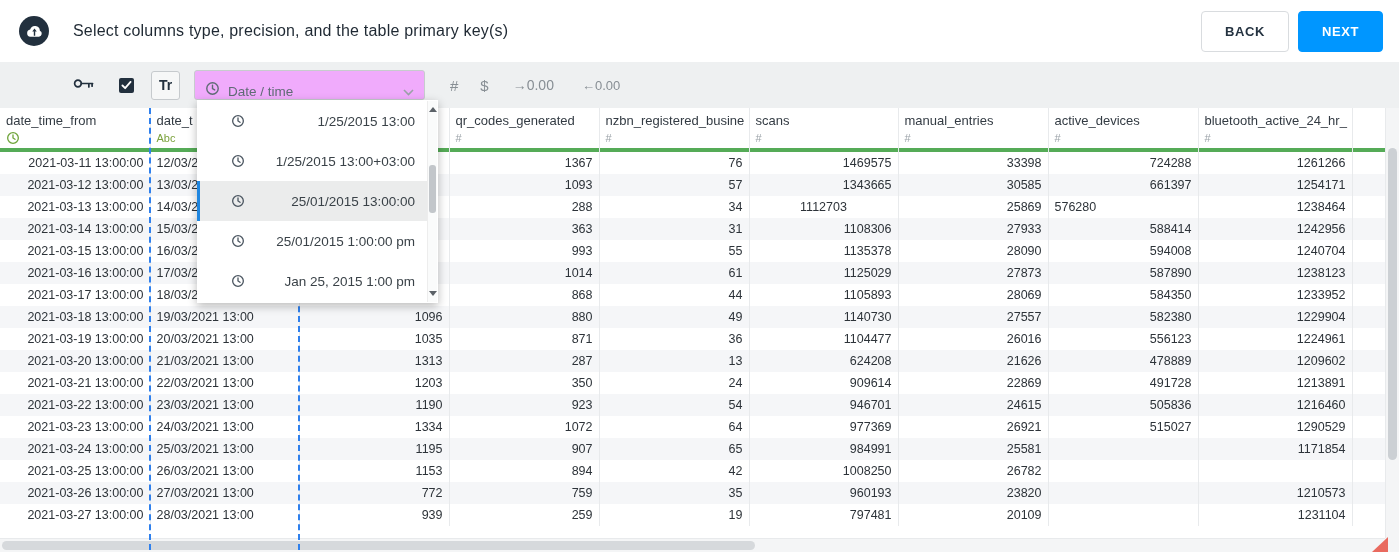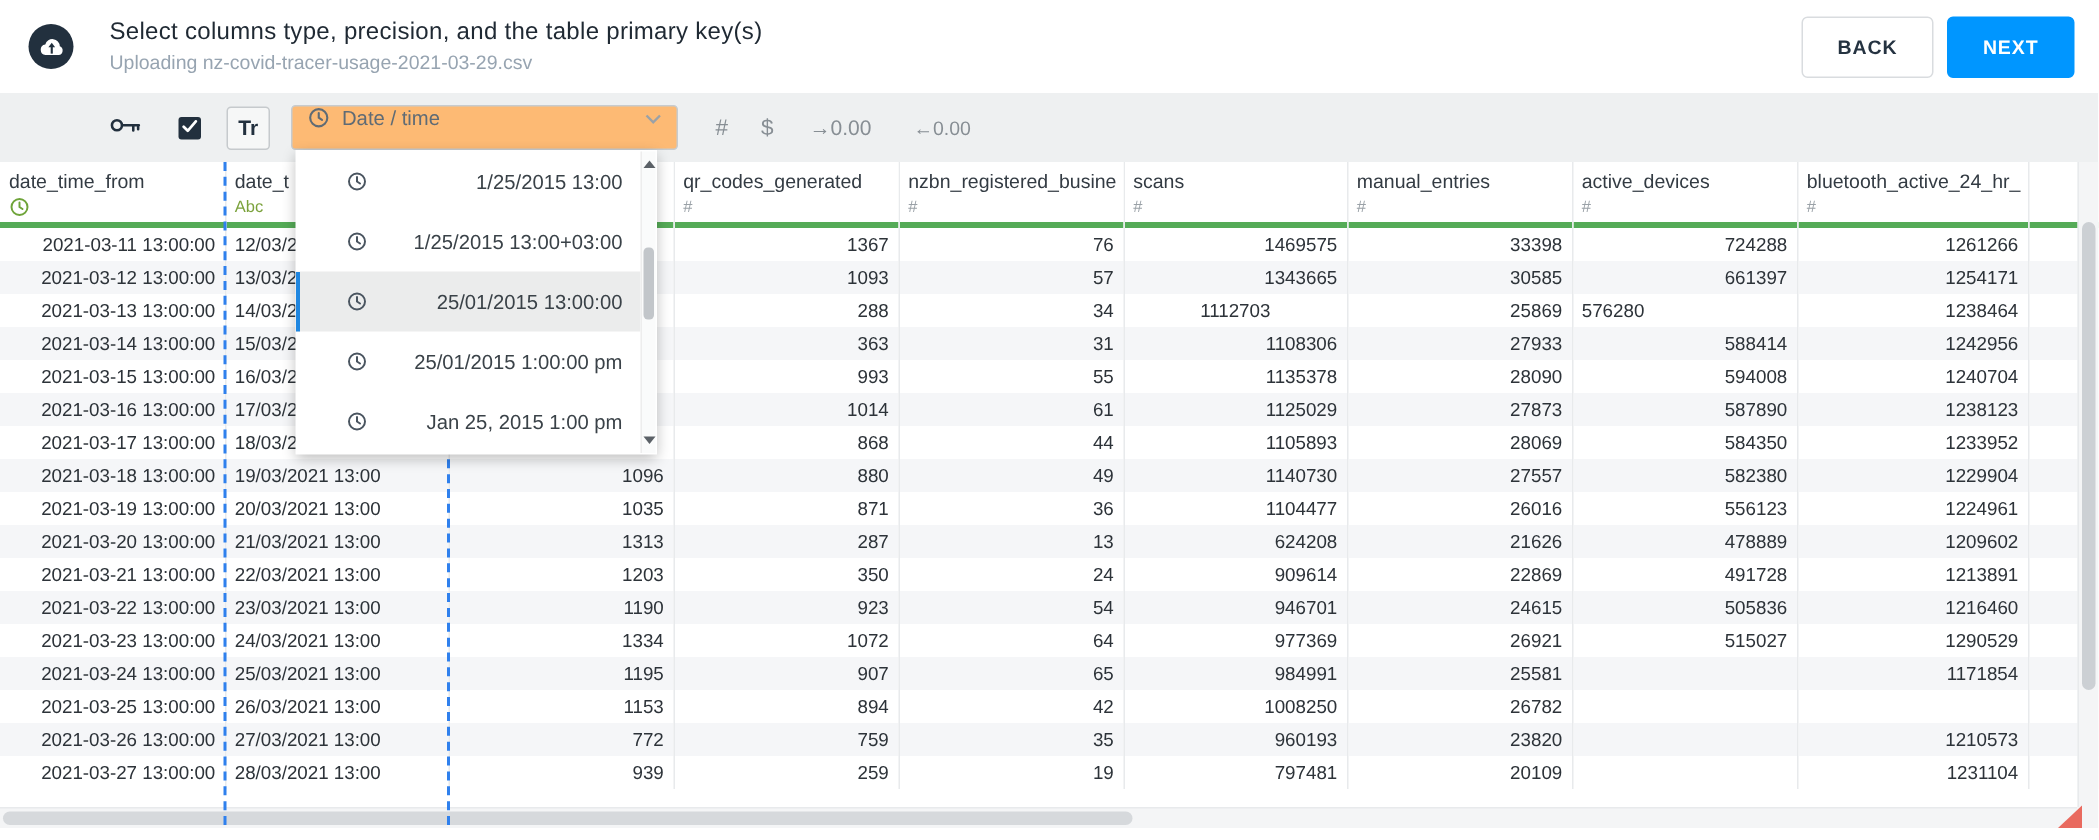--- a/index.html
+++ b/index.html
@@ -26,21 +26,21 @@
   .btn-back { background: #fff; border: 1px solid #d9dcdf; color: #253341; margin-right: 9px; }
   .btn-next { background: #0096ff; border: 1px solid #0096ff; color: #fff; }
 
   
   .toolbar { height: 46px; background: #eef0f1; display: flex; align-items: center; padding: 0 16px; }
   .pk-btn { margin-left: 57px; margin-right: 25px; background: none; border: none; cursor: pointer; display:flex; align-items:center; }
   .checkbox { width: 15px; height: 15px; background: #22303e; border-radius: 2px;
               display: flex; align-items: center; justify-content: center; margin-right: 17px; cursor: pointer; }
   .tr-btn { width: 29px; height: 29px; background: #f6f7f7; border: 1px solid #c6cacd; border-radius: 3px;
             font-size: 14px; font-weight: 600; color: #22303e; margin-right: 14px; cursor: pointer; font-family: inherit; }
-  .type-select { display: flex; align-items: flex-start; width: 258px; height: 30px; background: #fdba74;
+  .type-select { display: flex; align-items: flex-end; width: 231px; height: 30px; background: #f0abfc;
                  border: 1px solid #c7cbce; border-radius: 3px; padding: 0 10px; margin-right: 25px;
                  color: #5f6b75; font-size: 13.5px; cursor: pointer; }
   .type-select .ts-label { margin-left: 8px; }
   .type-select .chev { margin-left: auto; }
   .tb-ico { border: none; background: none; color: #878e94; cursor: pointer; font-family: inherit; }
   .tb-hash { font-size: 15px; margin-right: 22px; }
   .tb-dollar { font-size: 15px; margin-right: 24px; }
   .tb-dec1 { font-size: 14px; margin-right: 28px; }
   .tb-dec2 { font-size: 13px; }
 
@@ -96,21 +96,20 @@
   <header class="top-header">
     <div class="upload-badge">
       <svg width="17" height="15" viewBox="0 0 24 20">
         <path d="M19.6 9A7 7 0 0 0 5.9 7.3 5.1 5.1 0 0 0 6.1 17.4h12.3A4.4 4.4 0 0 0 19.6 9z" fill="#ffffff"></path>
         <rect x="11" y="9.5" width="2" height="6.5" fill="#22303e"></rect>
         <polygon points="12,5.8 8.8,9.9 15.2,9.9" fill="#22303e"></polygon>
       </svg>
     </div>
     <div class="header-text">
       <div class="page-title">Select columns type, precision, and the table primary key(s)</div>
-      <div class="page-subtitle">Uploading nz-covid-tracer-usage-2021-03-29.csv</div>
     </div>
     <div class="header-actions">
       <button class="btn btn-back">BACK</button>
       <button class="btn btn-next">NEXT</button>
     </div>
   </header>
 
   <div class="toolbar">
     <button class="pk-btn">
       <span>

